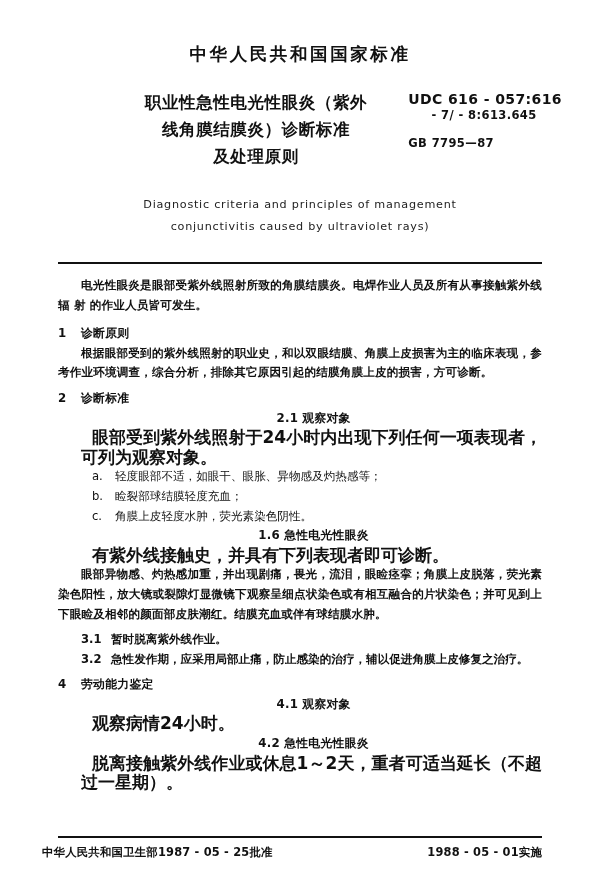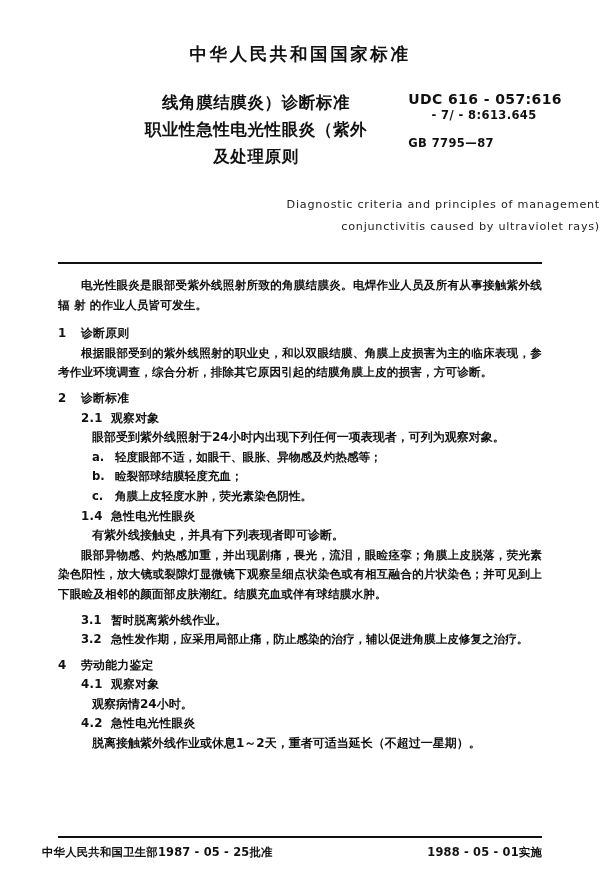--- a/index.html
+++ b/index.html
@@ -80,21 +80,21 @@
     font-weight: bold;
     letter-spacing: 0.4px;
     white-space: nowrap;
     margin-top: 14px;
     color: #111;
   }
 
   
   .subtitle-en {
     margin-top: 24px;
-    text-align: right;
+    text-align: center;
     font-size: 11.2px;
     line-height: 22px;
     letter-spacing: 0.75px;
     color: #222;
     font-family: "DejaVu Sans", "Liberation Sans", sans-serif;
   }
   .subtitle-en .sl { display: block; }
 
   
   .rule {
@@ -140,43 +140,44 @@
     min-width: 23px;
   }
   .sub-head {
     font-size: 11.8px;
     font-weight: bold;
     color: #111;
     margin: 0;
     line-height: 19.6px;
     padding-left: 23px;
     letter-spacing: 0.3px;
+    text-align: center;
   }
   .sub-head .num {
     display: inline-block;
     min-width: 30px;
   }
   .sub-para {
-    font-size: 12px;
+    font-size: 17px;
     line-height: 19.6px;
     font-weight: bold;
     color: #111;
     margin: 0;
     padding-left: 23px;
     text-align: justify;
     text-justify: inter-ideograph;
   }
   .sub-para.hang {
     padding-left: 23px;
     text-indent: 11px;
   }
   .list-item {
     font-size: 11.6px;
     line-height: 19.6px;
-    font-weight: bold;
+    font-weight: normal;
     color: #111;
     margin: 0;
     padding-left: 34px;
   }
   .list-item .mk {
     display: inline-block;
     min-width: 23px;
   }
   .numbered-line {
     font-size: 11.6px;
@@ -213,22 +214,22 @@
 
 <div class="page">
 
   <div class="header-block">
 
     <div class="natl-standard">中华人民共和国国家标准</div>
 
     <div class="title-row">
 
       <div class="doc-title">
+        <span class="tl">职业性急性电光性眼炎（紫外</span>
         <span class="tl">线角膜结膜炎）诊断标准</span>
-        <span class="tl">职业性急性电光性眼炎（紫外</span>
         <span class="tl">及处理原则</span>
       </div>
 
       <div class="code-block">
         <div class="udc-line1">UDC 616 - 057:616</div>
         <div class="udc-line2">- 7/ - 8:613.645</div>
         <div class="gb-line">GB 7795—87</div>
       </div>
 
     </div>
@@ -268,21 +269,21 @@
       <span class="mk">a.</span><span>轻度眼部不适，如眼干、眼胀、异物感及灼热感等；</span>
     </p>
     <p class="list-item">
       <span class="mk">b.</span><span>睑裂部球结膜轻度充血；</span>
     </p>
     <p class="list-item">
       <span class="mk">c.</span><span>角膜上皮轻度水肿，荧光素染色阴性。</span>
     </p>
 
     <p class="sub-head">
-      <span class="num">1.4</span><span>急性电光性眼炎</span>
+      <span class="num">1.6</span><span>急性电光性眼炎</span>
     </p>
     <p class="sub-para hang">有紫外线接触史，并具有下列表现者即可诊断。</p>
     <p class="para indent">眼部异物感、灼热感加重，并出现剧痛，畏光，流泪，眼睑痉挛；角膜上皮脱落，荧光素染色阳性，放大镜或裂隙灯显微镜下观察呈细点状染色或有相互融合的片状染色；并可见到上下眼睑及相邻的颜面部皮肤潮红。结膜充血或伴有球结膜水肿。</p>
 
     <div class="gap-sm"></div>
 
     <p class="numbered-line">
       <span class="num">3.1</span><span>暂时脱离紫外线作业。</span>
     </p>
     <p class="numbered-line">

